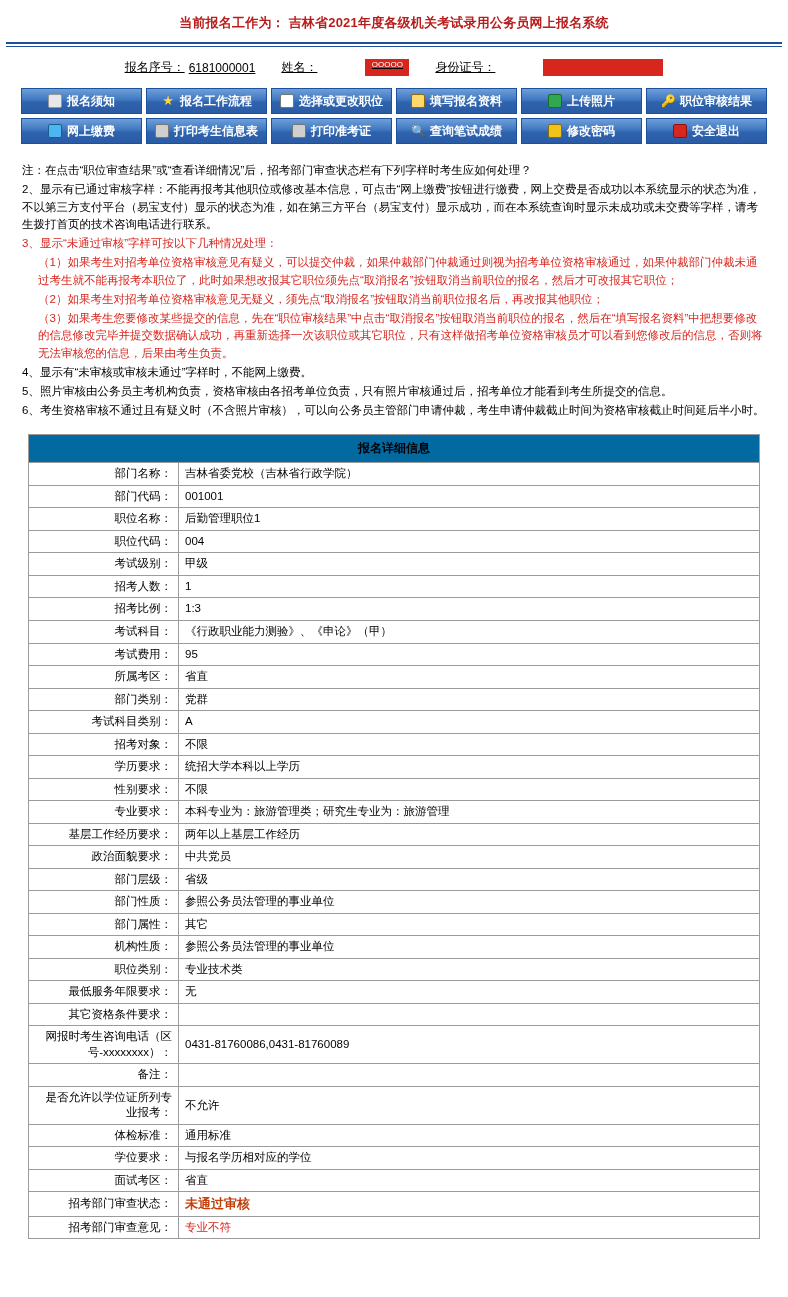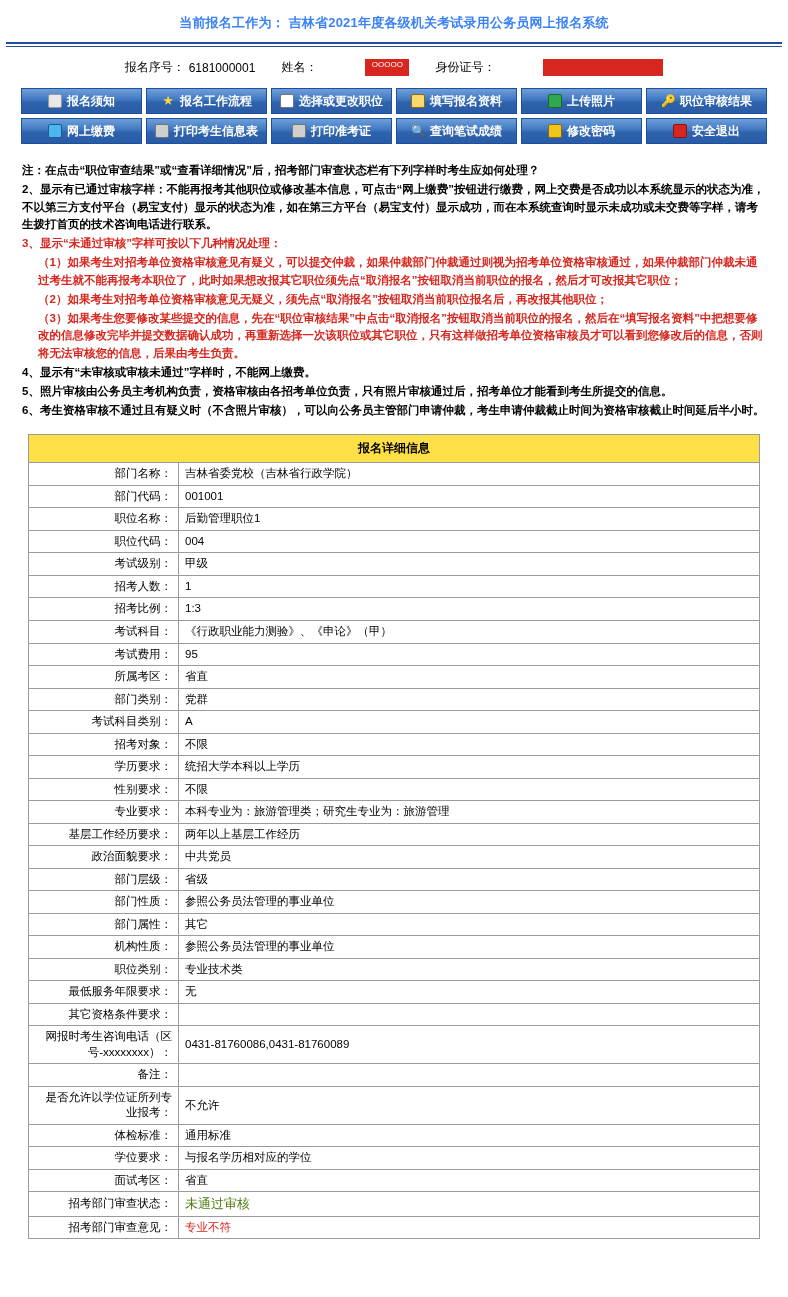--- a/index.html
+++ b/index.html
@@ -10,21 +10,21 @@
   }
   body { width: 788px; height: 1297px; position: relative; overflow: hidden; }
 
   .page { width: 788px; padding: 0; }
 
   
   .hdr-title {
     text-align: center;
     font-size: 13px;
     font-weight: bold;
-    color: #3b82f6;
+    color: #b91c1c;
     padding: 14px 0 10px 0;
     letter-spacing: 0.2px;
   }
   .hdr-rule {
     border-top: 2px solid #1f4e9c;
     margin: 0 6px 0 6px;
     height: 0;
   }
   .hdr-rule2 {
     border-top: 1px solid #1f4e9c;
@@ -33,20 +33,21 @@
   }
 
   .idbar {
     display: flex;
     align-items: center;
     justify-content: center;
     gap: 26px;
     font-size: 12px;
     color: #000;
     padding: 12px 0 12px 0;
+    text-decoration: underline;
   }
   .idbar .pair { display: flex; align-items: center; gap: 4px; white-space: nowrap; }
   .redact {
     display: inline-block;
     height: 17px;
     background: #d7261e;
     vertical-align: middle;
     margin-left: 44px;
   }
   .redact.w1 { width: 44px; }
@@ -101,21 +102,20 @@
   .ic-search { background: transparent; color: #ffffff; font-size: 12px; line-height: 14px; text-align: center; }
   .ic-lock   { background: #f0c419; border: 1px solid #8a6a12; }
   .ic-exit   { background: #d7261e; border-radius: 50%; border: 1px solid #8c130d; }
 
   
   .notes {
     padding: 14px 22px 6px 22px;
     font-size: 11.5px;
     line-height: 1.55;
     color: #000;
-    font-weight: bold;
   }
   .notes p { margin: 0 0 1px 0; }
   .notes .red { color: #d7261e; }
   .notes .indent { padding-left: 16px; }
 
   
   .tblwrap { padding: 8px 28px 0 28px; }
   table.detail {
     width: 100%;
     border-collapse: collapse;
@@ -125,31 +125,31 @@
   table.detail td, table.detail th {
     border: 1px solid #9b9b9b;
     padding: 3px 6px;
     vertical-align: middle;
   }
   table.detail th.caption {
     text-align: center;
     font-weight: bold;
     font-size: 12px;
     padding: 5px 8px;
-    background: #fde047;
+    background: #0369a1;
   }
   td.lbl {
     width: 150px;
     text-align: right;
     padding-right: 7px;
     line-height: 1.35;
   }
   td.val { text-align: left; line-height: 1.35; }
   td.val.red { color: #d7261e; }
-  td.val.redbig { color: #4d7c0f; font-size: 13px; font-weight: normal; }
+  td.val.redbig { color: #c2410c; font-size: 13px; font-weight: bold; }
 
   
   .footer {
     display: flex;
     justify-content: center;
     padding: 10px 0 0 0;
   }
 </style>
 </head>
 <body>

